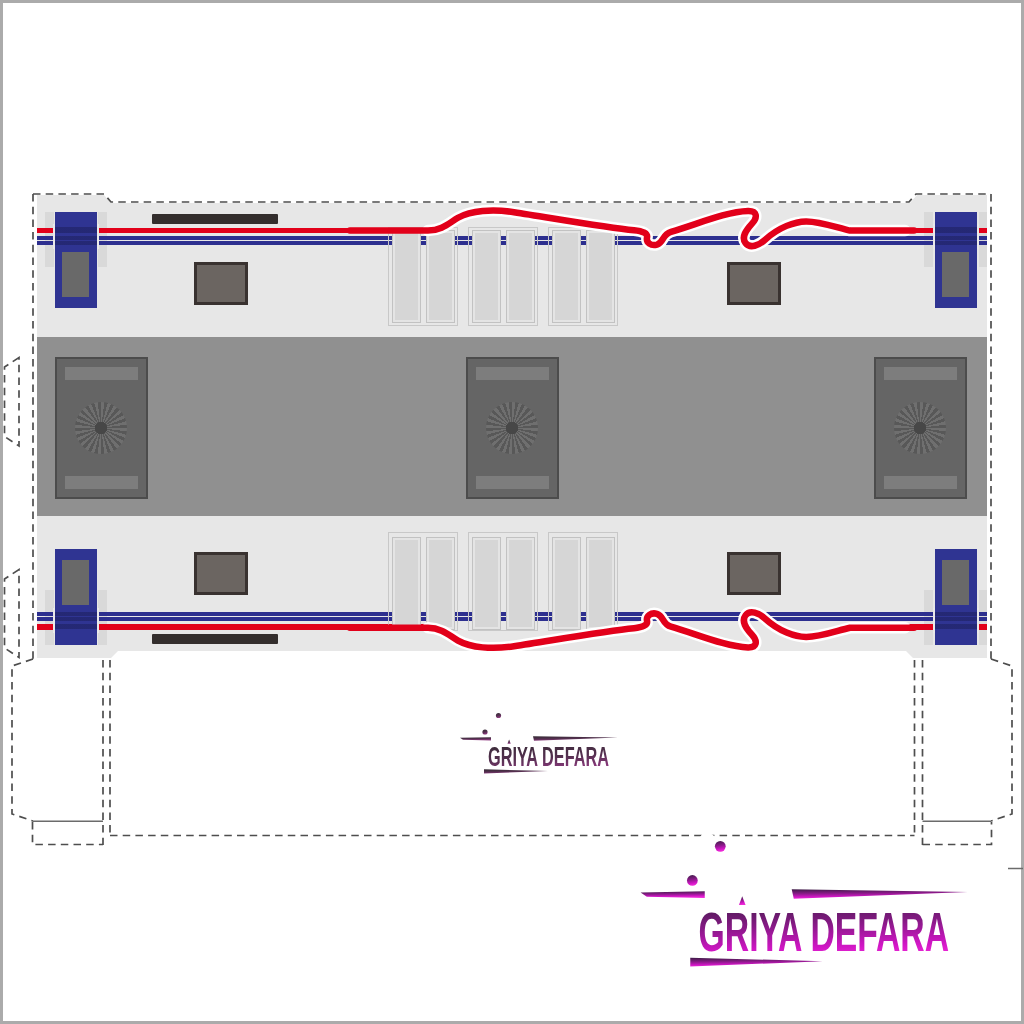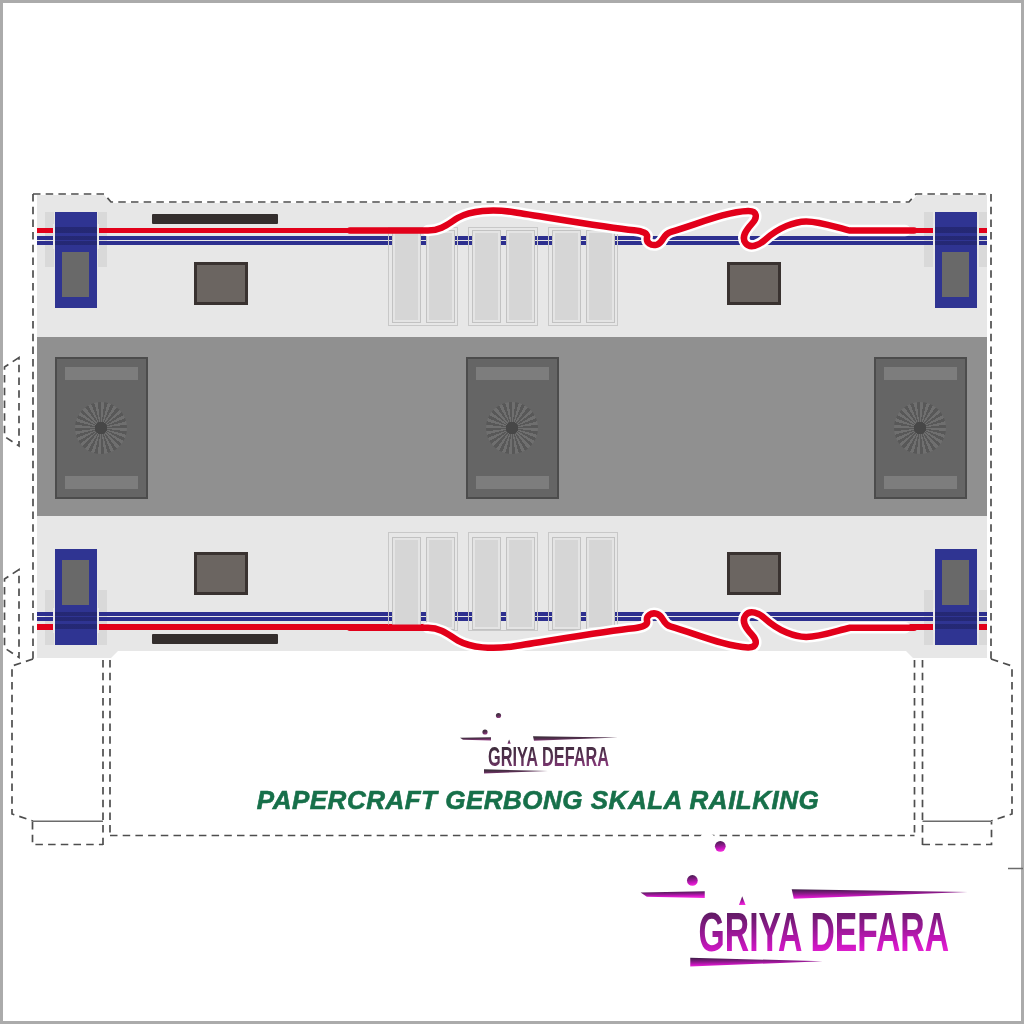--- a/index.html
+++ b/index.html
@@ -133,21 +133,20 @@
     </div>
   <div class="abs slat-group" style="left:468px;top:531.5px;width:70px;height:99px;">
     <div class="slat" style="left:3px;top:4px;width:29px;height:93px;"></div>
       <div class="slat" style="left:37px;top:4px;width:29px;height:93px;"></div>
     </div>
   <div class="abs slat-group" style="left:548px;top:531.5px;width:70px;height:99px;">
     <div class="slat" style="left:3px;top:4px;width:29px;height:93px;"></div>
       <div class="slat" style="left:37px;top:4px;width:29px;height:93px;"></div>
     </div>
 
-  <div id="title">PAPERCRAFT GERBONG SKALA RAILKING</div>
 
   <svg id="overlay" width="1024" height="1024" viewBox="0 0 1024 1024">
     <defs>
       <linearGradient id="gs" x1="0" y1="0" x2="0.25" y2="1">
         <stop offset="0" stop-color="#332a33"></stop>
           <stop offset="0.6" stop-color="#553050"></stop>
           <stop offset="1" stop-color="#8e3a80"></stop>
       </linearGradient>
       <linearGradient id="gb" x1="0" y1="0" x2="0.15" y2="1">
         <stop offset="0" stop-color="#3c1b45"></stop>

